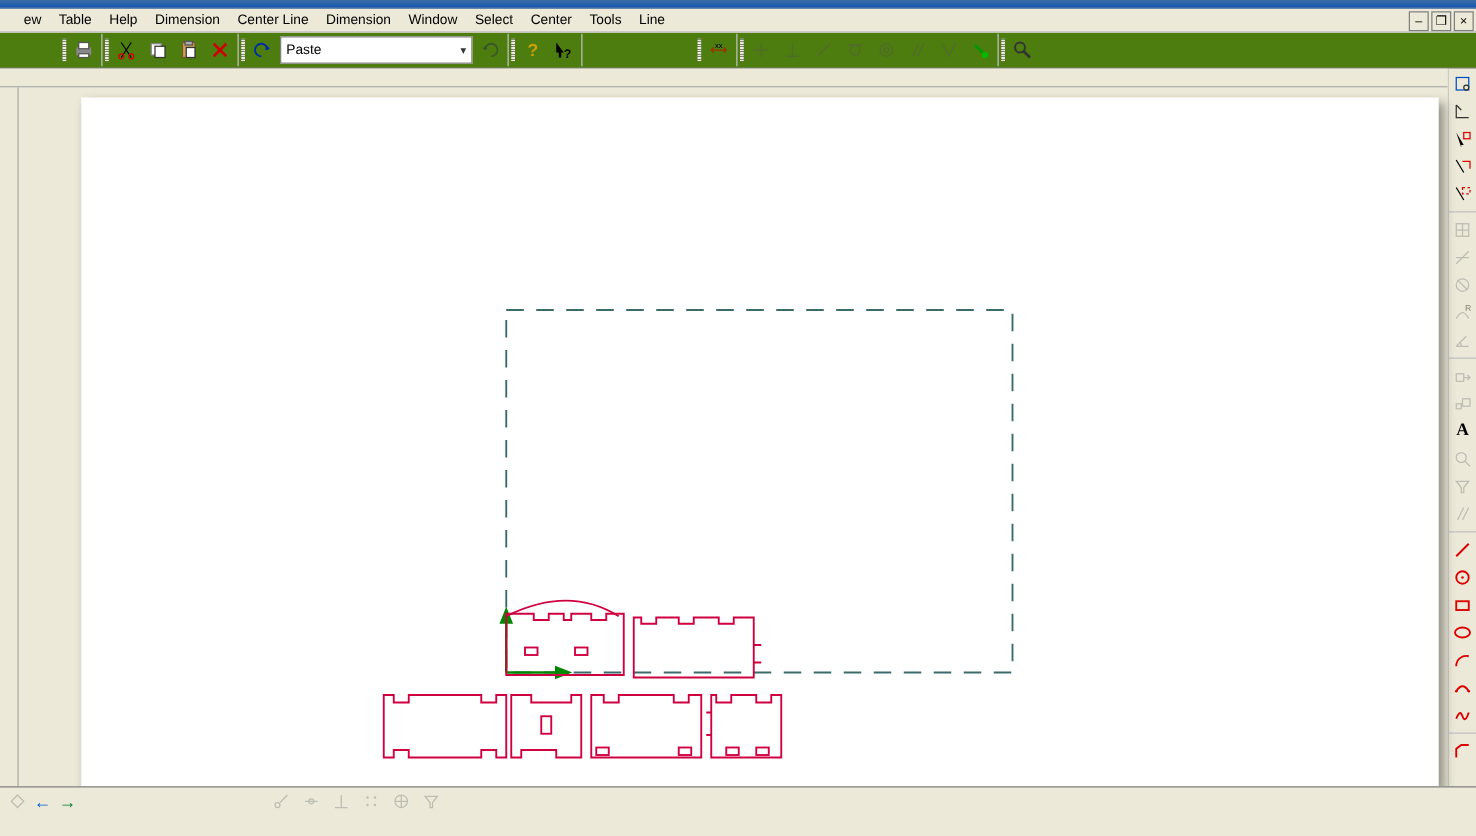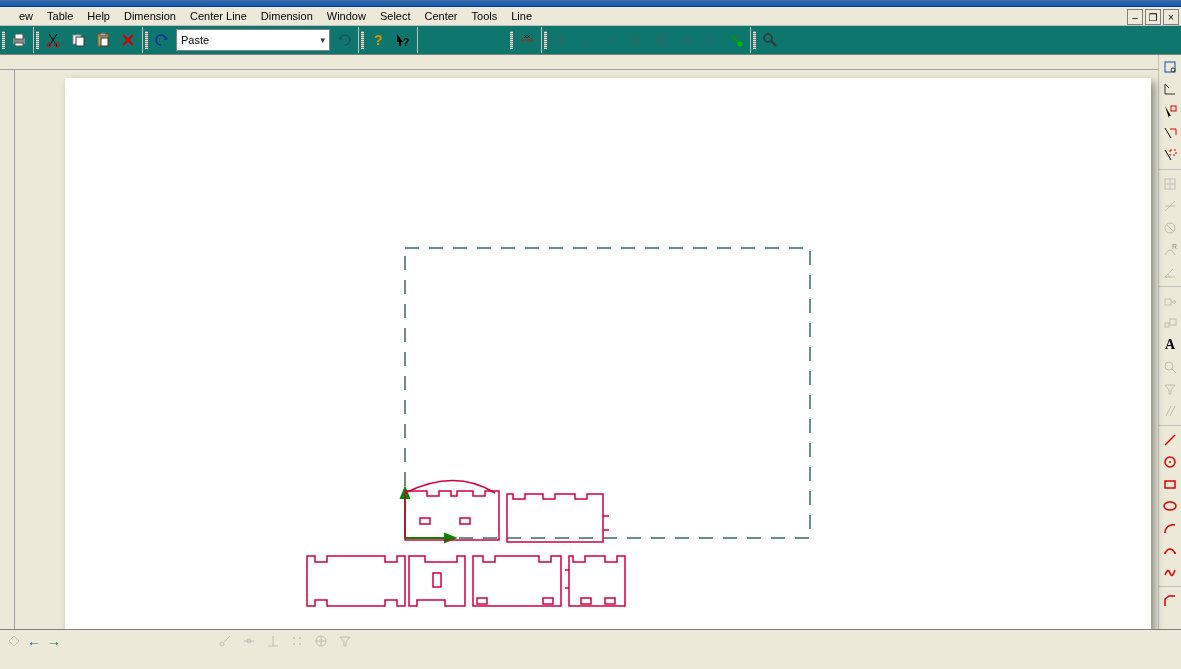--- a/index.html
+++ b/index.html
@@ -1,21 +1,21 @@
 <!DOCTYPE html>
 <html><head>
 <meta charset="utf-8">
 <style>
 html, body { margin: 0; padding: 0; font-family: Tahoma, Verdana, sans-serif; font-size: 11px; background: #ece9d8; width: 1181px; height: 669px; overflow: hidden; color: #000; user-select: none; }
 .titleBar { height: 6px; background: linear-gradient(#3a6ea5, #1455b2); border-bottom: 1px solid #003c8f; position: relative; }
 .menuBar { height: 18px; background: #ece9d8; display: flex; align-items: center; padding: 0 12px; border-bottom: 1px solid #c0c0c0; position: relative; }
 .menuBar div.menuItem { padding: 1px 7px; cursor: default; }
 .winControls { position: absolute; right: 2px; top: 2px; display:flex; gap:2px; }
 .winBtn { width:14px; height:14px; border:1px solid #808080; background:#ece9d8; display:flex;align-items:center;justify-content:center; font-family: Marlett, Arial; font-size:10px; cursor:pointer; }
-.toolbars { background:#0f766e; border-bottom:1px solid #808080; display:flex; align-items:center; height:28px; }
+.toolbars { background:#4d7c0f; border-bottom:1px solid #808080; display:flex; align-items:center; height:28px;padding-left:48px; }
 .tbGroup { display:flex; align-items:center; height:26px; border-right:1px solid #c0c0c0; padding:0 3px; gap:3px;}
 .tbBtn { width:20px; height:20px; display:flex; align-items:center; justify-content:center; cursor:pointer; border:1px solid transparent; }
 .tbBtn svg { display:block; }
 .disabled { opacity:0.45; filter:grayscale(80%); }
 .combo { height:20px; width:144px; border:1px solid #808080; background:#fff; display:flex; align-items:center; padding:0 4px; font-size:11px; }
 .combo::after { content:"▾"; margin-left:auto; font-size:9px; color:#333; }
 .mainArea { position:relative; background:#ece9d8; height:574px; display:flex; }
 .rulerTop { height:14px; background:#ece9d8; border-bottom:1px solid #a0a0a0; }
 .rulerLeft { width:14px; background:#ece9d8; border-right:1px solid #a0a0a0; }
 .canvasWrap { position:relative; flex:1; background:#ece9d8; display:flex; flex-direction:column; }

